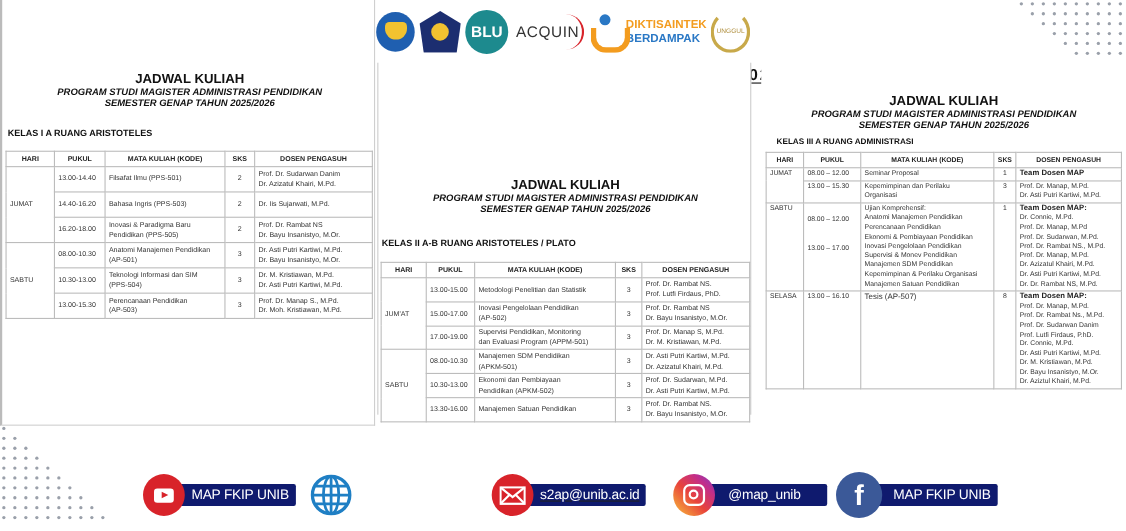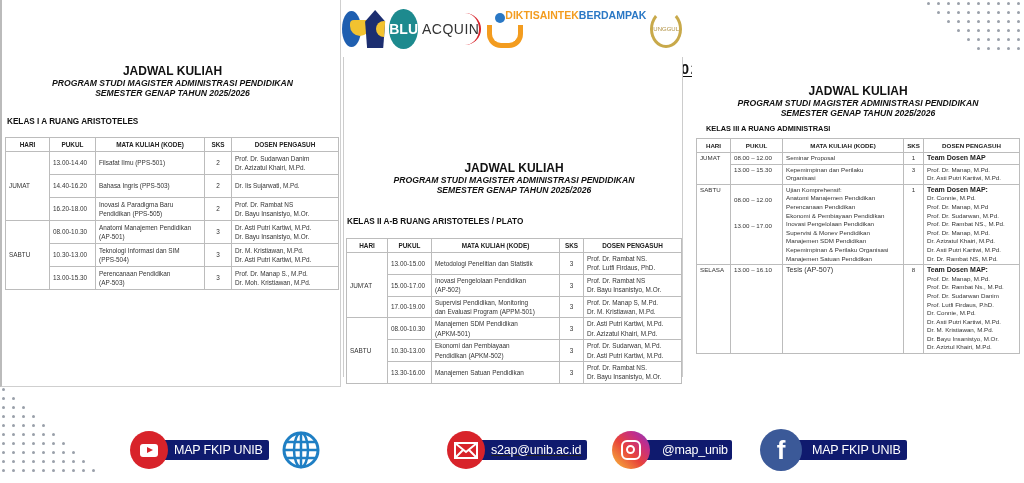--- a/index.html
+++ b/index.html
@@ -14,21 +14,21 @@
   .logo { height: 40px; display: flex; align-items: center; justify-content: center; }
   .logo-kemdik { width: 36px; height: 36px; border-radius: 50%; background: #1f5fb0; position: relative; }
   .logo-kemdik::after { content: ""; position: absolute; left: 8px; top: 9px; width: 20px; height: 16px; background: #f2c230; border-radius: 4px 4px 10px 10px; }
   .logo-unib { width: 38px; height: 38px; background: #1c2e70; clip-path: polygon(50% 0,100% 30%,90% 100%,10% 100%,0 30%); position: relative; }
   .logo-unib::after { content: ""; position: absolute; left: 11px; top: 11px; width: 16px; height: 16px; border-radius: 50%; background: #f2c230; }
   .logo-blu { width: 40px; height: 40px; border-radius: 50%; background: #1d8a8e; color: #fff; font-weight: bold; font-size: 14px; }
   .logo-acquin { width: 66px; font-size: 14px; color: #333; letter-spacing: 0.5px; border-right: 2px solid #d8232a; border-radius: 0 30px 30px 0; height: 32px; }
   .logo-dikti-mark { width: 30px; height: 36px; position: relative; }
   .logo-dikti-mark::before { content: ""; position: absolute; left: 2px; top: 14px; width: 26px; height: 18px; border: 5px solid #f39c1f; border-top: none; border-radius: 0 0 14px 14px; }
   .logo-dikti-mark::after { content: ""; position: absolute; left: 10px; top: 2px; width: 10px; height: 10px; border-radius: 50%; background: #2a78c5; }
-  .logo-dikti { flex-direction: row; align-items: flex-start; font-weight: bold; font-size: 10.5px; line-height: 13px; }
+  .logo-dikti { flex-direction: column; align-items: flex-start; font-weight: bold; font-size: 10.5px; line-height: 13px; }
   .logo-dikti .d1 { color: #f39c1f; }
   .logo-dikti .d2 { color: #2a78c5; }
   .logo-unggul { width: 36px; height: 38px; border: 3px solid #c8a94a; border-top-color: transparent; border-radius: 50%; font-size: 6px; color: #b09040; }
 
   .main-title { position: absolute; left: 362px; top: 61px; font-size: 14.5px; font-weight: bold; letter-spacing: 1.6px; color: #111; text-decoration: underline; text-underline-offset: 2px; white-space: nowrap; }
 
   
   .panel { position: absolute; background: #fff; border: 1px solid #cfcfcf; }
   .panel-1 { left: 0; top: 0; width: 341px; height: 387px; border-top: none; border-left: 2px solid #bbb; }
   .panel-2 { left: 343px; top: 57px; width: 340px; height: 320px; border: none; border-left: 1px solid #ccc; border-right: 1px solid #ccc; }
@@ -519,18 +519,18 @@
         <rect x="1" y="1" width="22" height="15" fill="none" stroke="#fff" stroke-width="2"></rect>
         <path d="M1 1 L12 10 L23 1 M1 16 L9 8 M23 16 L15 8" stroke="#fff" stroke-width="2" fill="none"></path>
       </svg>
   </div>
   <div class="label">s2ap@unib.ac.id</div>
 </div>
 <div class="social" style="left:612px;">
   <div class="ico ico-ig">
       <div class="cam"></div>
     </div>
-  <div class="label" style="padding-left:30px; padding-right:4px;">@map_unib</div>
+  <div class="label" style="padding-left:30px; padding-right:24px;">@map_unib</div>
 </div>
 <div class="social" style="left:760px;">
   <div class="ico ico-fb" style="width:42px;height:42px;">f</div>
   <div class="label" style="padding-left:28px;">MAP FKIP UNIB</div>
 </div>
 
 </body></html>

